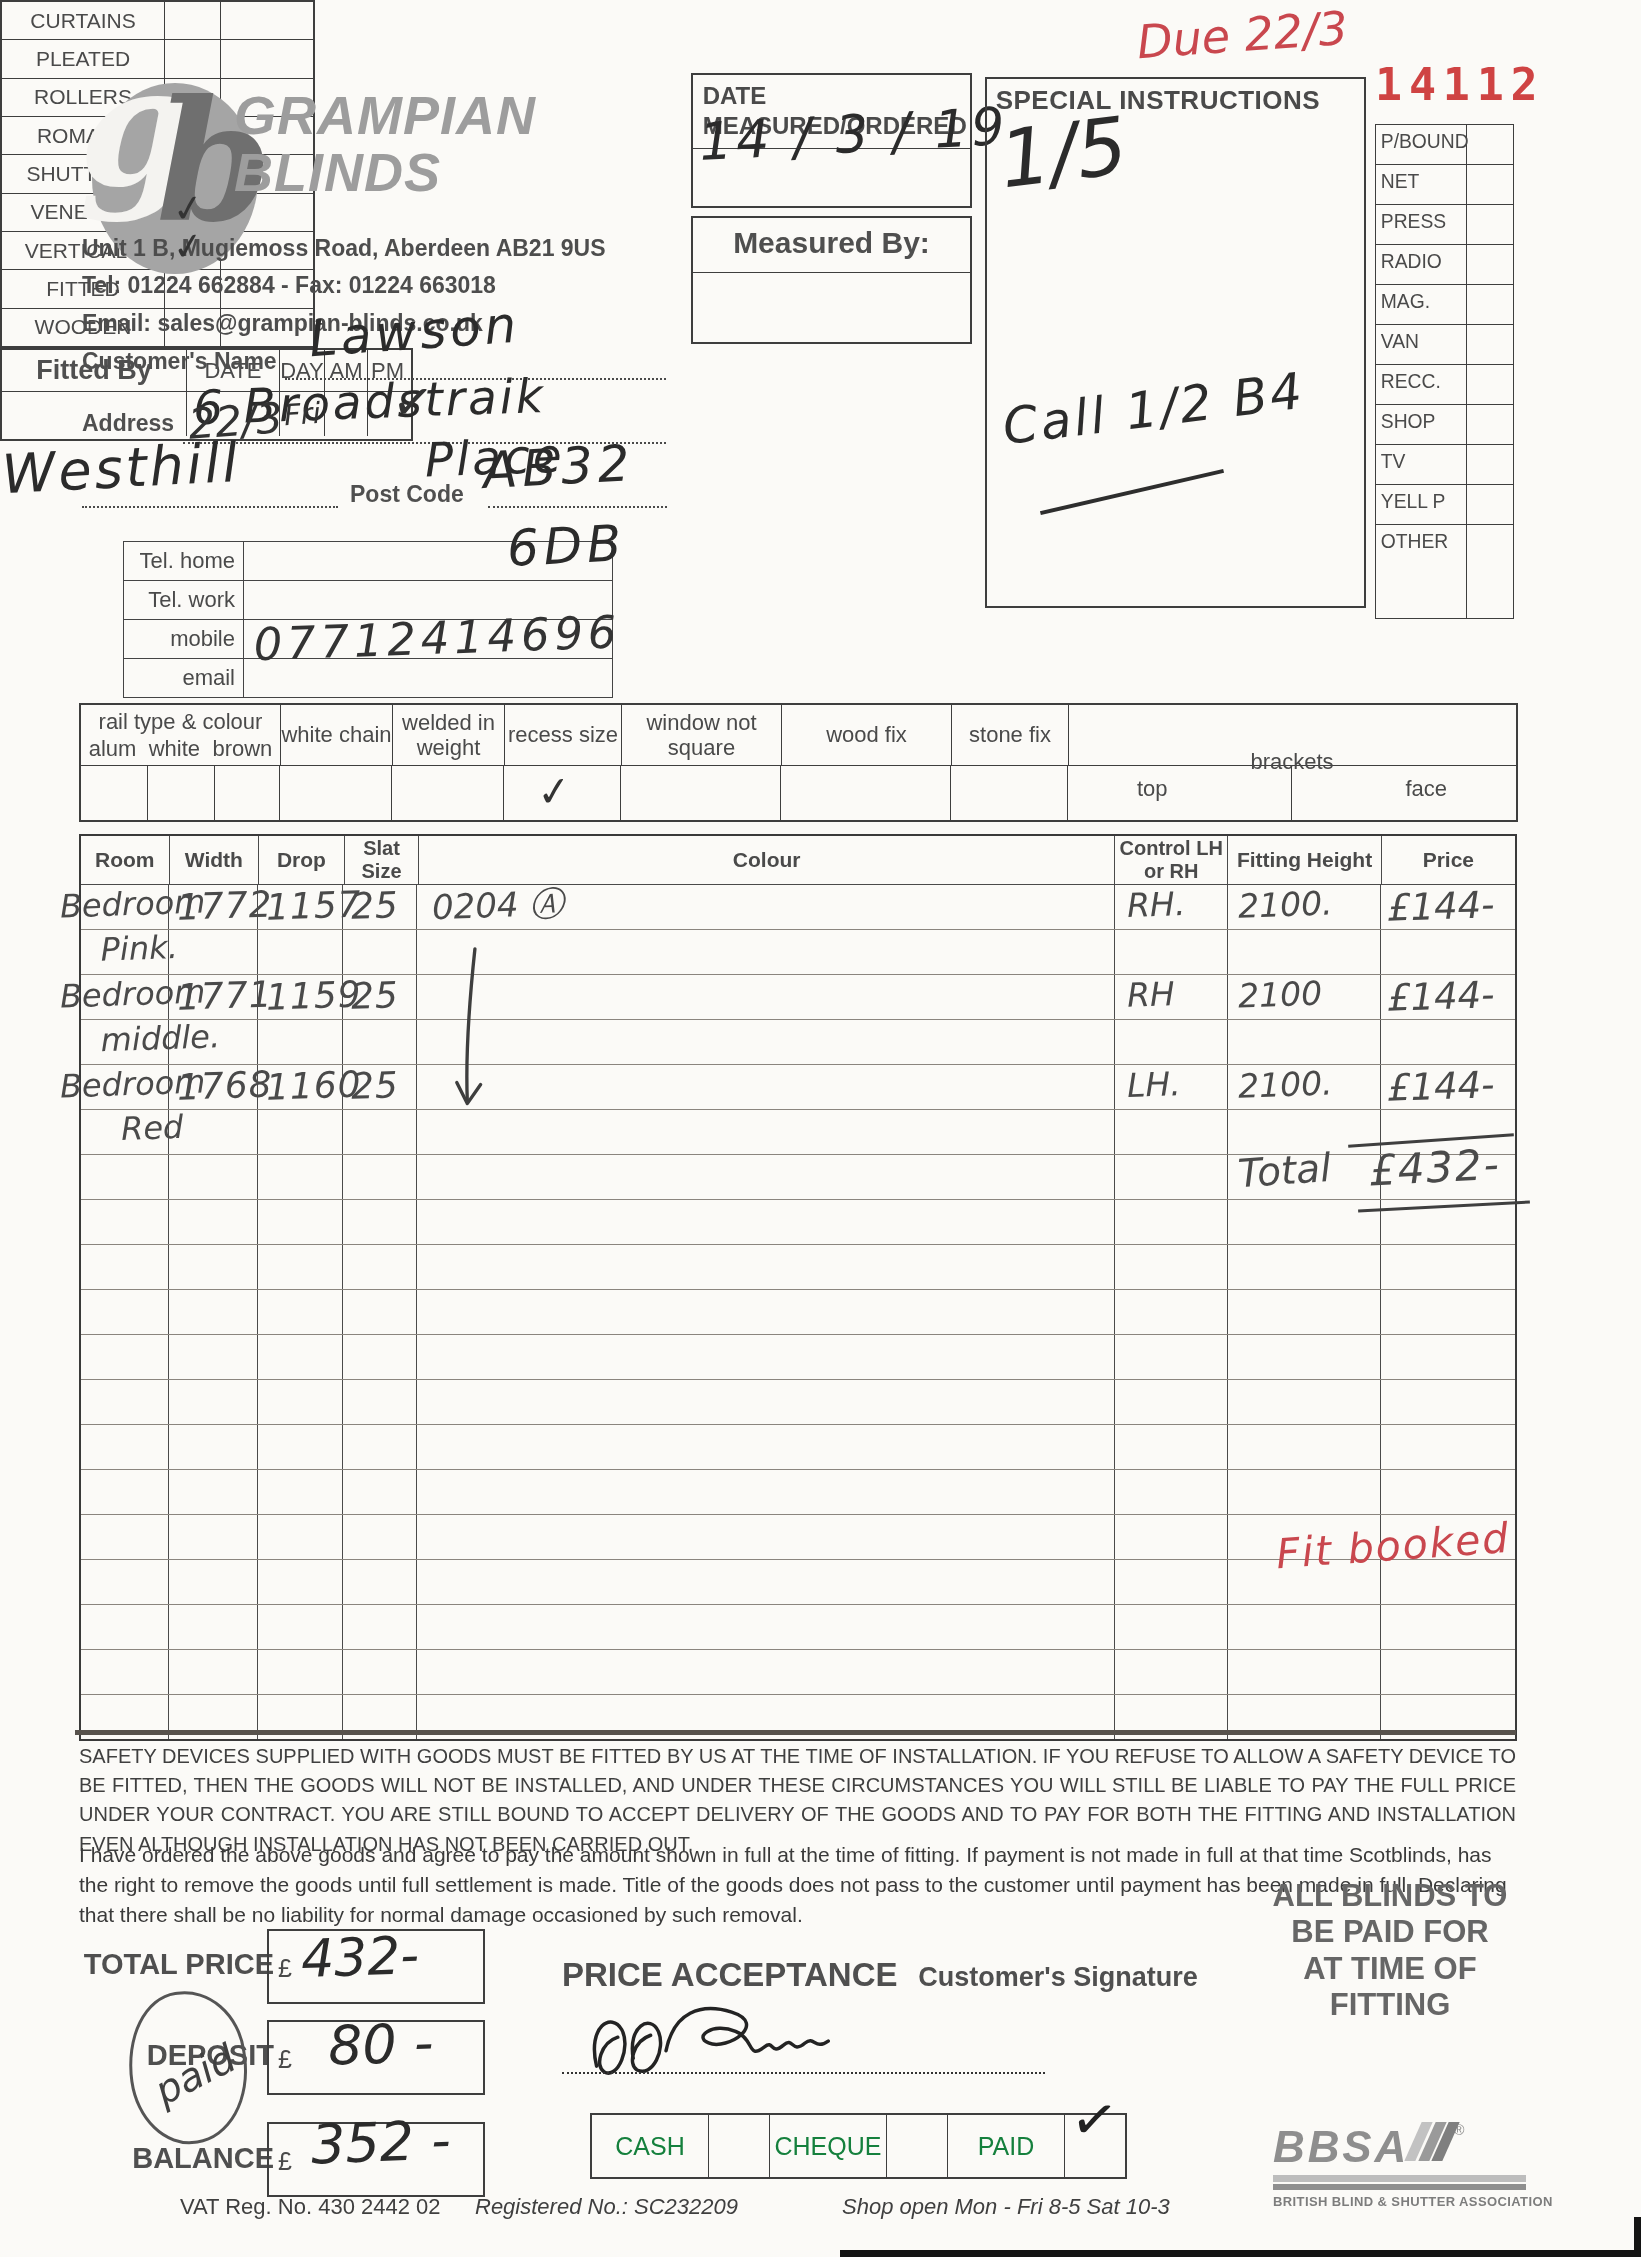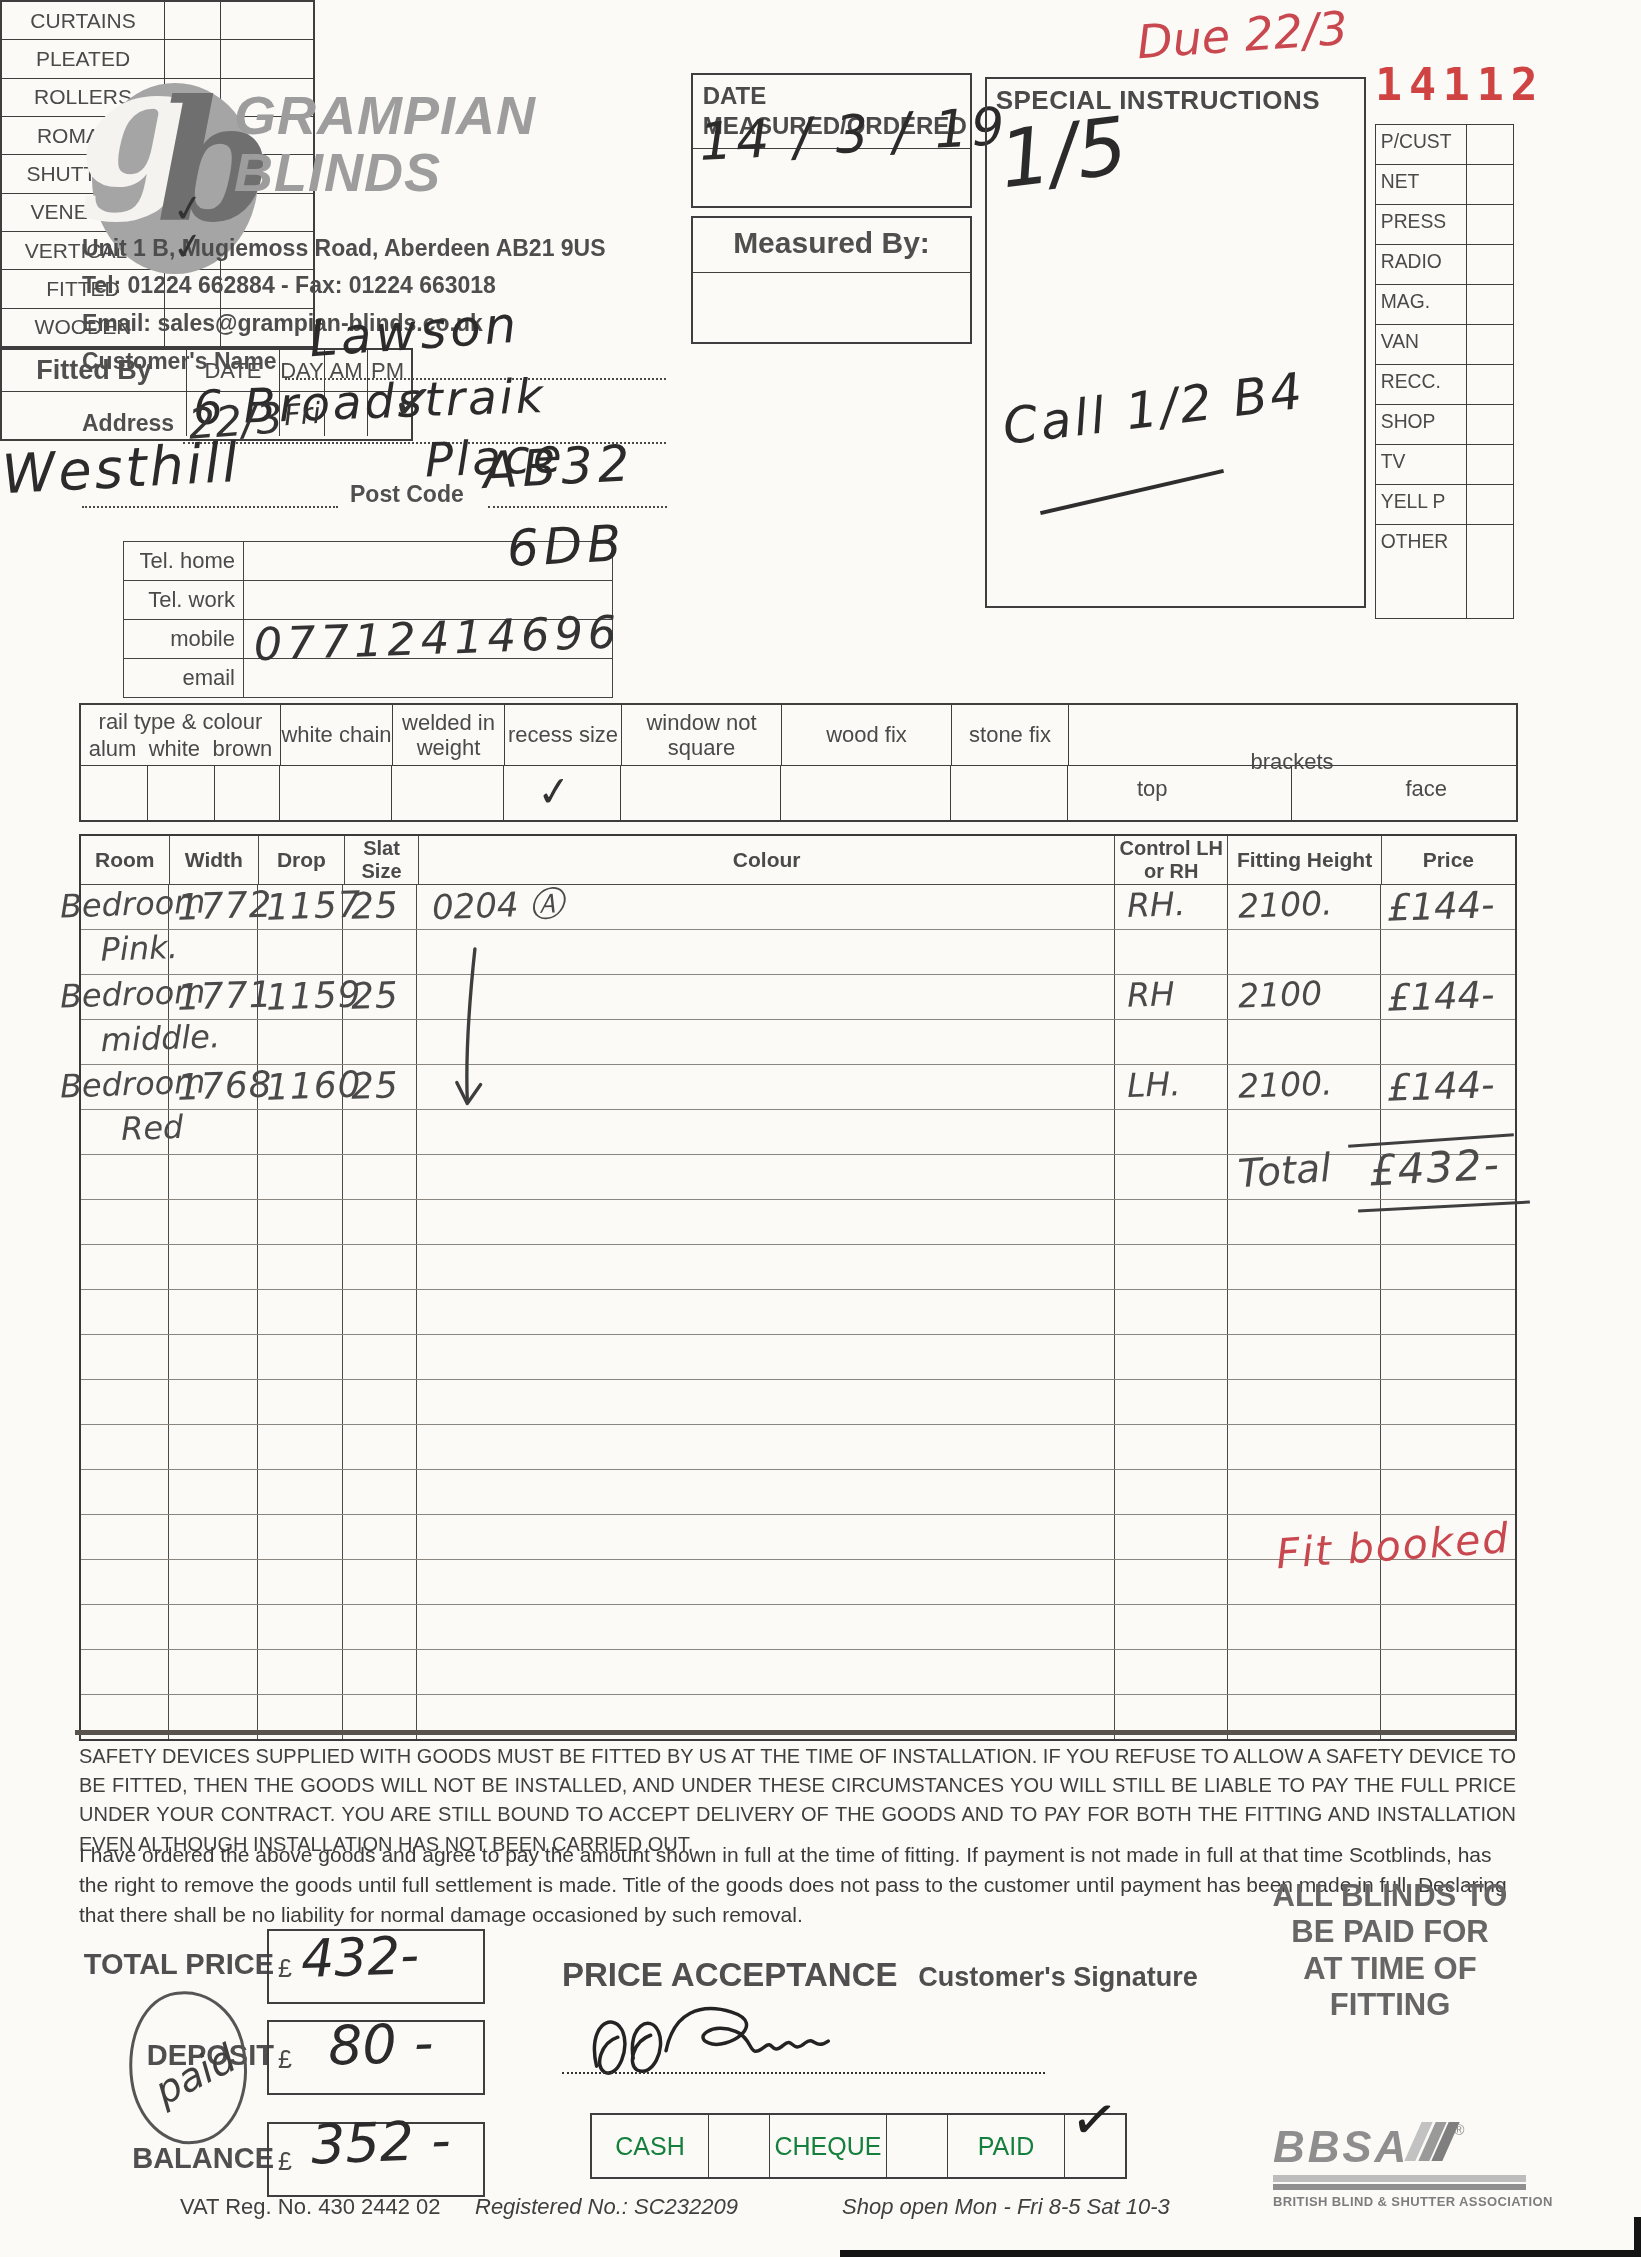--- a/index.html
+++ b/index.html
@@ -185,21 +185,21 @@
   <div class="hw" style="left:1000px;top:114px;font-size:79px;transform:rotate(-7deg);">1/5</div>
   <div class="hw" style="left:1002px;top:384px;font-size:50px;letter-spacing:2.9px;transform:rotate(-7deg);">Call 1/2 B4</div>
   <div class="si-underline"></div>
 
   <div class="hw red" style="left:1137px;top:11.6px;font-size:46px;transform:rotate(-4deg);">Due 22/3</div>
   <div class="order-no">14112</div>
 
   <div class="abs rf-table">
 
   <div class="rf-row">
-      <div class="rf-label">P/CUST</div>
+      <div class="rf-label">P/BOUND</div>
       <div class="rf-tick"></div>
     </div>
       <div class="rf-row">
       <div class="rf-label">NET</div>
       <div class="rf-tick"></div>
     </div>
       <div class="rf-row">
       <div class="rf-label">PRESS</div>
       <div class="rf-tick"></div>
     </div>

